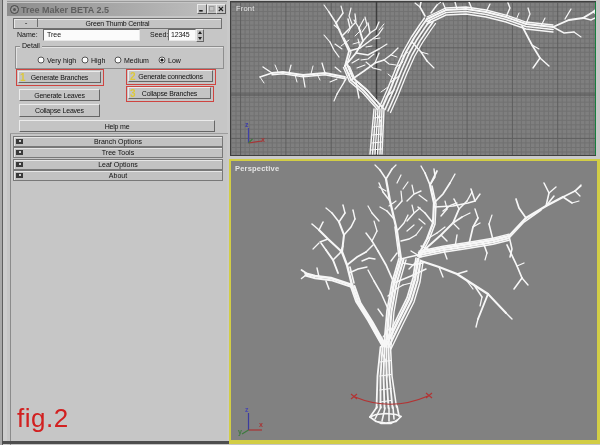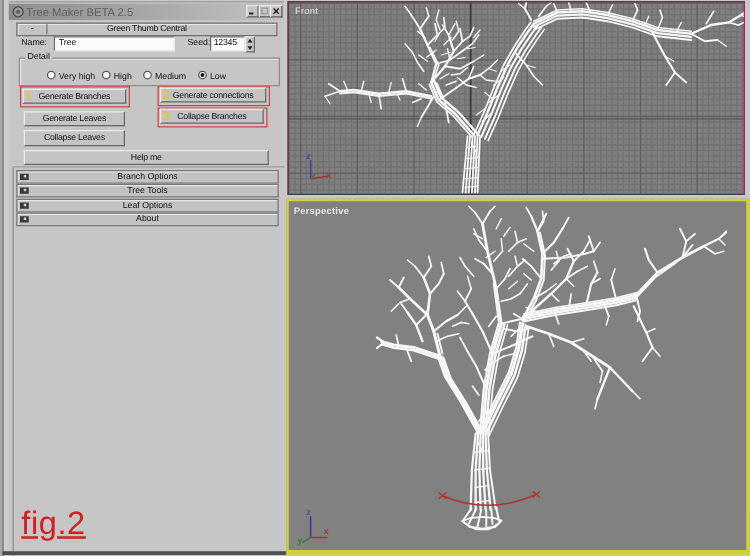--- a/index.html
+++ b/index.html
@@ -10,21 +10,21 @@
   
   #edgeL{left:0;top:0;width:2px;height:445px;background:#a8a8a8;}
   #edgeL2{left:2px;top:0;width:1px;height:445px;background:#5e5e5e;}
   #edgeL3{left:3px;top:0;width:4px;height:445px;background:#cdcdcd;}
   
   #dlg{left:7px;top:1px;width:221px;height:444px;background:#c6c6c6;
        border-top:1px solid #9a9a9a;}
   #dlgR{left:227px;top:0;width:4px;height:445px;background:#c9c9c9;}
   #title{left:7px;top:3px;width:220px;height:13px;
          background:linear-gradient(to right,#8d8d8d,#c2c2c2);}
-  #title .txt{position:absolute;left:14px;top:2px;font-size:9px;font-weight:normal;
+  #title .txt{position:absolute;left:14px;top:2px;font-size:9px;font-weight:bold;
               color:#5e5e5e;letter-spacing:0px;}
   #ticon{position:absolute;left:3px;top:2px;width:7px;height:7px;border-radius:50%;
          border:1px solid #454545;background:#999;}
   #ticon:after{content:"";position:absolute;left:2px;top:2px;width:3px;height:3px;border-radius:50%;background:#555;}
   .wbtn{position:absolute;top:4px;width:8px;height:8px;background:#c4c4c4;
         border-top:1px solid #e9e9e9;border-left:1px solid #e9e9e9;
         border-right:1px solid #585858;border-bottom:1px solid #585858;}
   
   .raised{background:#c4c4c4;border-top:1px solid #ebebeb;border-left:1px solid #ebebeb;
           border-right:1px solid #666;border-bottom:1px solid #666;}
@@ -34,23 +34,23 @@
   .redbox{border:1.5px solid #cf4440;}
   .ynum{position:absolute;font-size:10px;font-weight:bold;color:#ddc93a;}
   .rollbar{left:13px;width:208px;height:9px;background:#c2c2c2;
            border:1px solid #787878;box-shadow:inset 1px 1px 0 #e6e6e6;
            font-size:7px;color:#111;text-align:center;}
   .rollarrow{position:absolute;left:2px;top:1.5px;width:7px;height:5.5px;background:#3a3a3a;}
   .rollarrow:after{content:"";position:absolute;left:2.5px;top:1.8px;width:2px;height:2px;background:#ccc;}
   #panelL{left:10px;top:134px;width:1px;height:311px;background:#8b8b8b;}
   #panelT{left:10px;top:133px;width:218px;height:1px;background:#9d9d9d;}
   label,.lbl{font-size:7px;color:#111;}
-  #fig2{left:17px;top:403px;font-size:26px;color:#d22020;letter-spacing:0.5px;text-decoration:underline;}
+  #fig2{left:17px;top:403px;font-size:26px;color:#d22020;letter-spacing:0.5px;}
   
-  #front{left:230px;top:1px;width:366px;height:153px;background:#be185d;
+  #front{left:230px;top:1px;width:366px;height:153px;background:#15803d;
          border:1px solid #3f3f3f;}
   #fgap{left:596px;top:0px;width:4px;height:158px;background:#c9c9c9;}
   #vgap{left:228px;top:156px;width:372px;height:3px;background:#c9c9c9;}
   #persp{left:229px;top:159px;width:371px;height:285px;background:#818181;
          border:2px solid #d2cd45;border-right-width:3px;border-bottom-width:4px;box-sizing:border-box;}
   .vplabel{position:absolute;left:5px;top:2px;font-size:7.5px;color:#e6e6e6;
            letter-spacing:0.2px;}
 </style>
 </head>
 <body>

